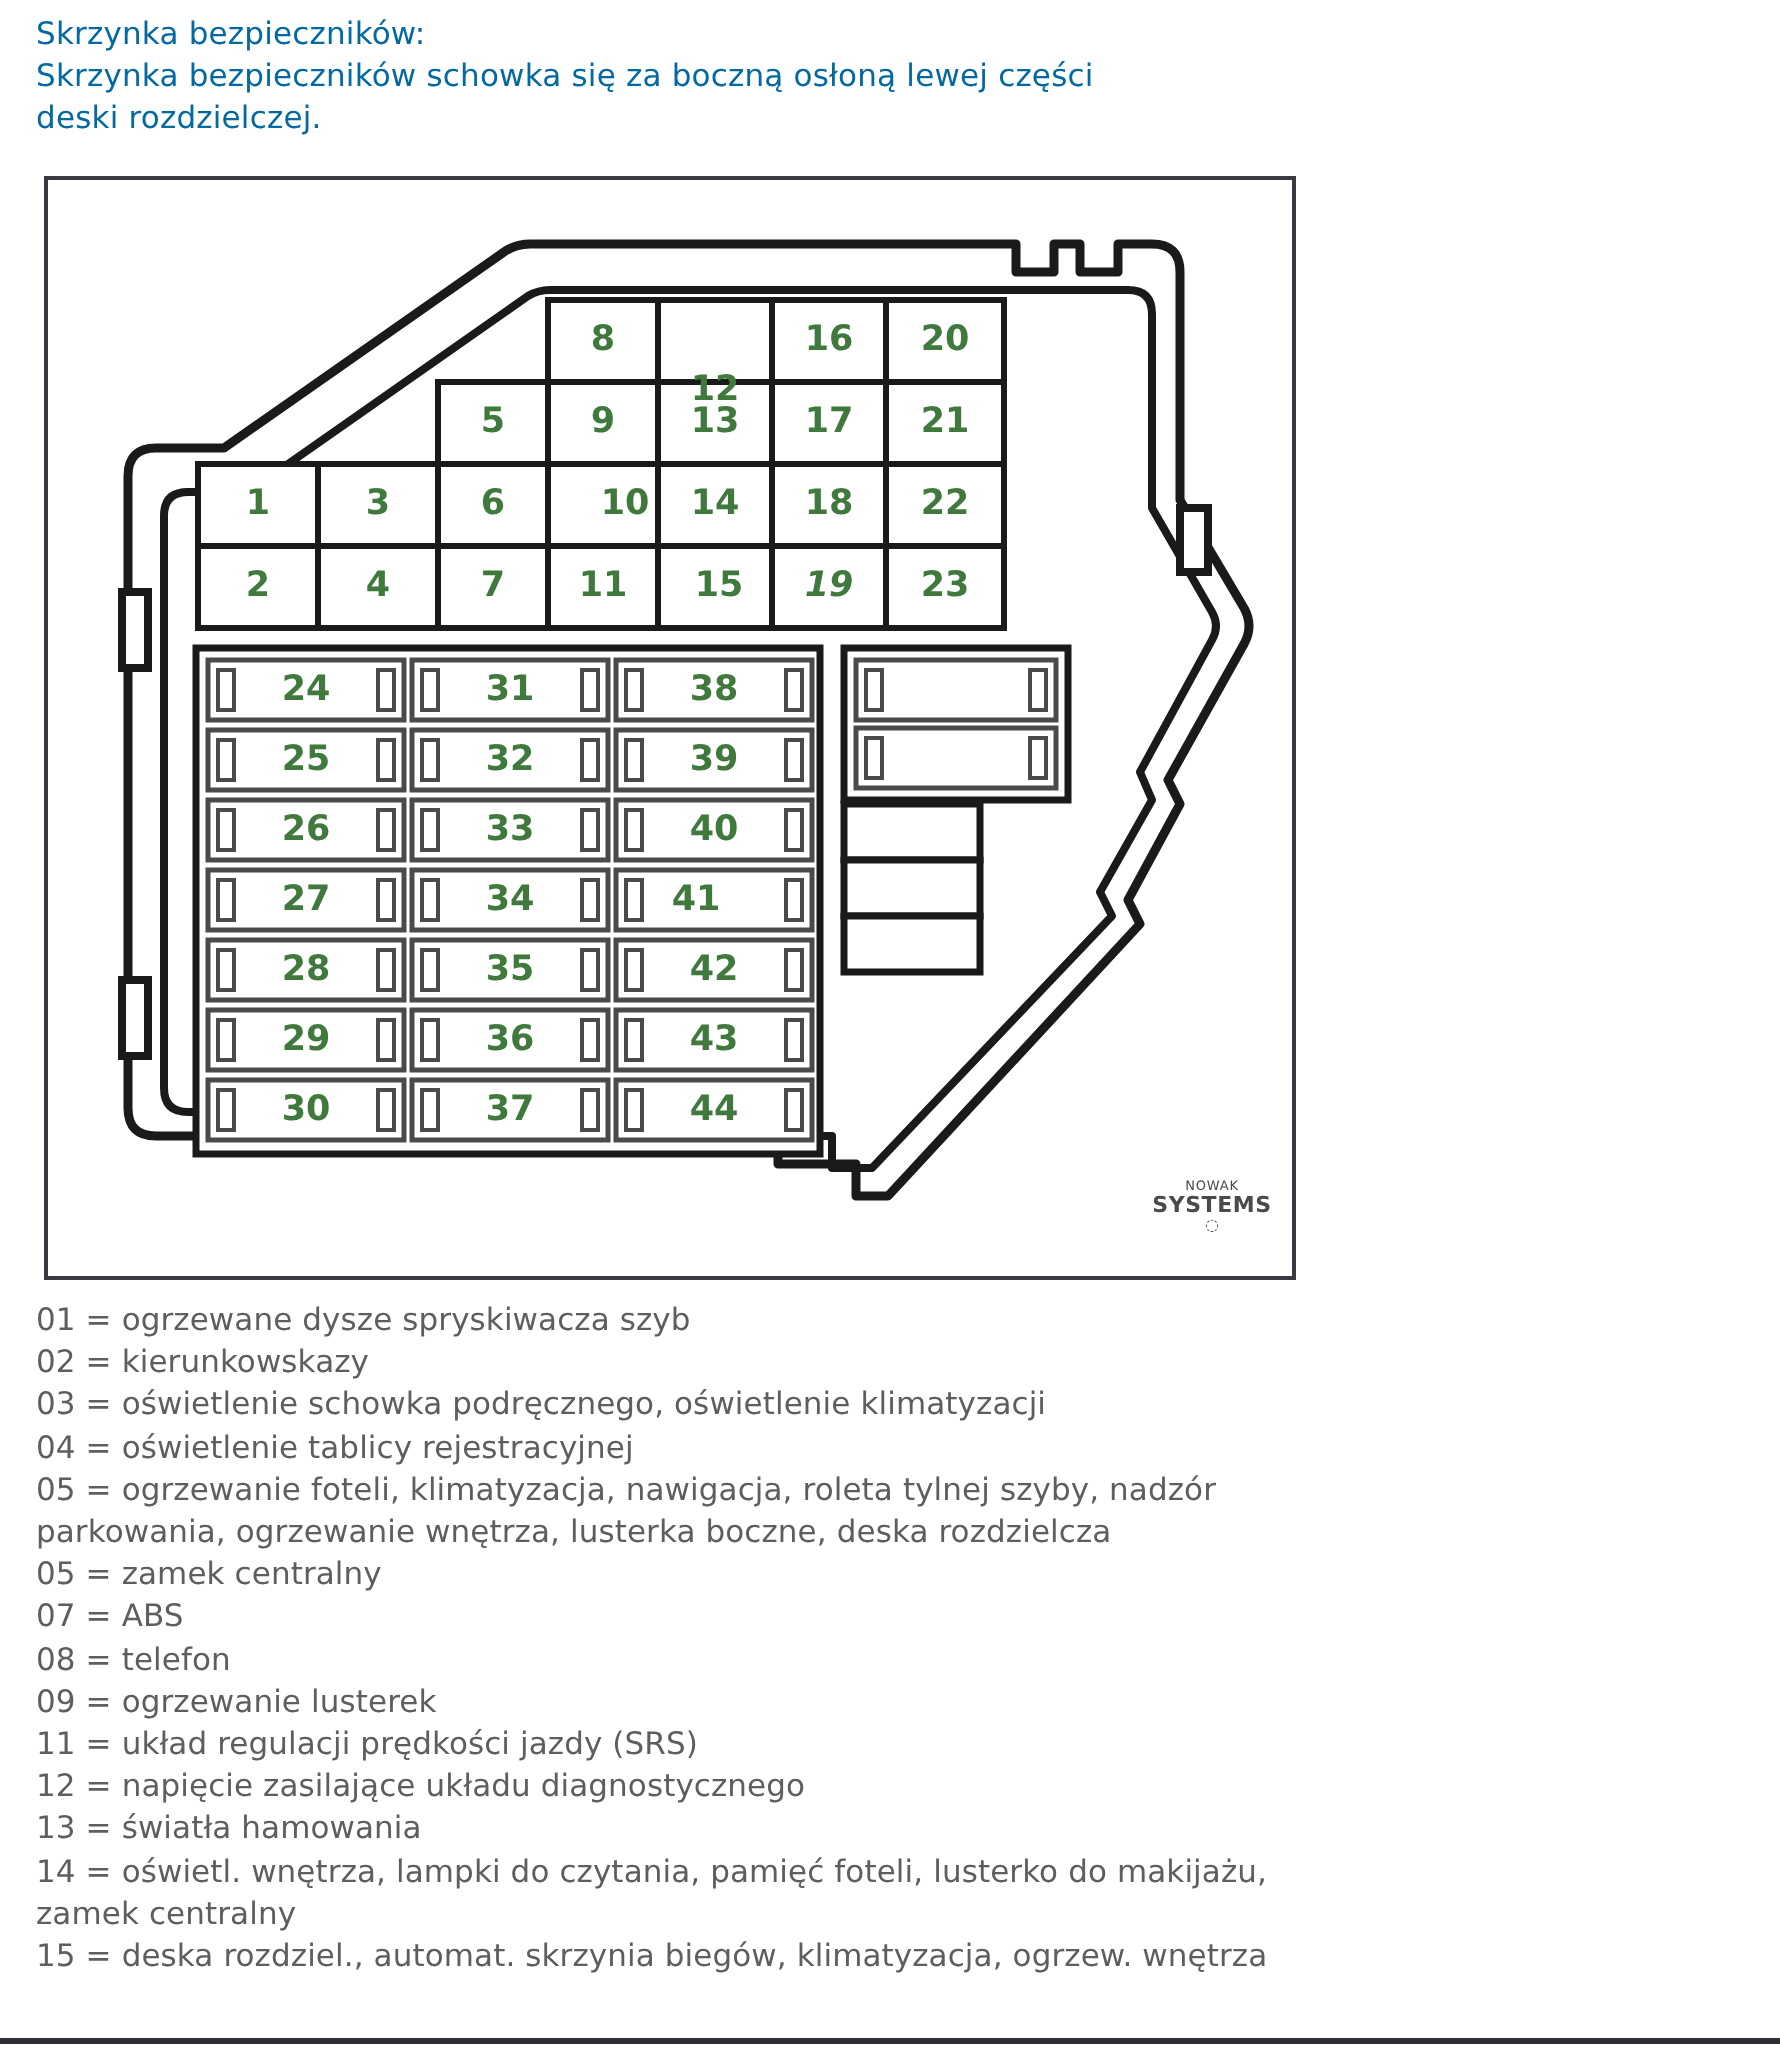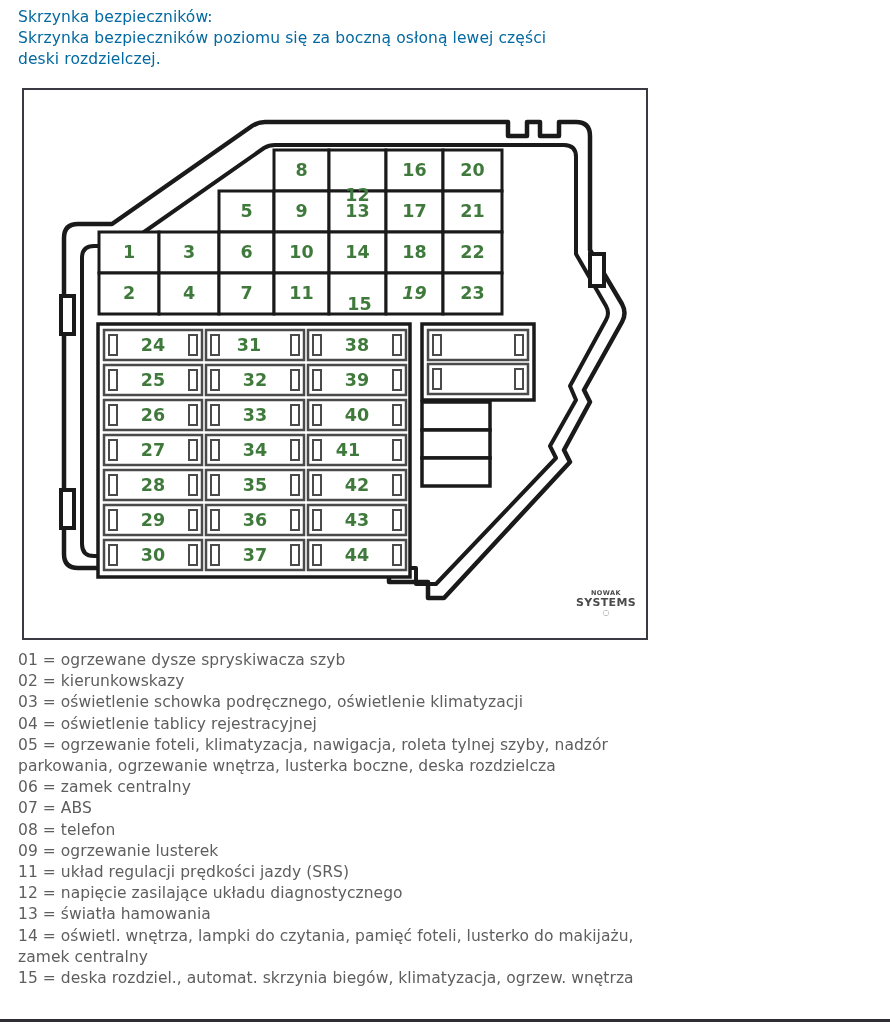--- a/index.html
+++ b/index.html
@@ -95,41 +95,41 @@
     left: 570px;
     top: 590px;
     width: 72px;
     text-align: center;
     color: #4a4a4a;
     -webkit-user-select: none;
     user-select: none;
   }
   #watermark .wm-top {
     font-size: 6.5px;
-    font-weight: bold;
+    font-weight: normal;
     letter-spacing: 0.4px;
     line-height: 7px;
   }
   #watermark .wm-main {
     font-size: 11px;
     font-weight: bold;
     letter-spacing: 0.3px;
     line-height: 12px;
   }
   #watermark .wm-dot {
     font-size: 8px;
     line-height: 8px;
   }
 </style>
 </head>
 <body>
 
 <div id="header">
   <div class="hline">Skrzynka bezpieczników:</div>
-  <div class="hline">Skrzynka bezpieczników poziomu się za boczną osłoną lewej części</div>
+  <div class="hline">Skrzynka bezpieczników schowka się za boczną osłoną lewej części</div>
   <div class="hline">deski rozdzielczej.</div>
 </div>
 
 <div id="diagram-frame">
 
   <svg id="diagram-svg" viewBox="0 0 626 552">
 
     <path fill="none" stroke="#1a1a1a" stroke-width="4.5" stroke-linejoin="round" stroke-linecap="round" d="M 40 148
              Q 40 134 54 134
              L 88 134
@@ -341,47 +341,47 @@
 
   <div class="fuse-num top" style="left:135px; top:154px; width:60px;">3</div>
   <div class="fuse-num top" style="left:135px; top:195px; width:60px;">4</div>
 
   <div class="fuse-num top" style="left:195px; top:113px; width:55px;">5</div>
   <div class="fuse-num top" style="left:195px; top:154px; width:55px;">6</div>
   <div class="fuse-num top" style="left:195px; top:195px; width:55px;">7</div>
 
   <div class="fuse-num top" style="left:250px; top:72px;  width:55px;">8</div>
   <div class="fuse-num top" style="left:250px; top:113px; width:55px;">9</div>
-  <div class="fuse-num top" style="left:250px; top:154px; width:55px;">10</div>
+  <div class="fuse-num top" style="left:250px; top:154px; width:77px;">10</div>
   <div class="fuse-num top" style="left:250px; top:195px; width:55px;">11</div>
 
   <div class="fuse-num top" style="left:305px; top:72px;  width:57px;margin-top:25px;">12</div>
   <div class="fuse-num top" style="left:305px; top:113px; width:57px;">13</div>
   <div class="fuse-num top" style="left:305px; top:154px; width:57px;">14</div>
-  <div class="fuse-num top" style="left:305px; top:206px; width:61px;">15</div>
+  <div class="fuse-num top" style="left:305px; top:195px; width:61px;">15</div>
 
   <div class="fuse-num top" style="left:362px; top:72px;  width:57px;">16</div>
   <div class="fuse-num top" style="left:362px; top:113px; width:57px;">17</div>
   <div class="fuse-num top" style="left:362px; top:154px; width:57px;">18</div>
   <div class="fuse-num top" style="left:362px; top:195px; width:57px;font-style:italic;">19</div>
 
   <div class="fuse-num top" style="left:419px; top:72px;  width:59px;">20</div>
   <div class="fuse-num top" style="left:419px; top:113px; width:59px;">21</div>
   <div class="fuse-num top" style="left:419px; top:154px; width:59px;">22</div>
   <div class="fuse-num top" style="left:419px; top:195px; width:59px;">23</div>
 
   <div class="fuse-num bot" style="left:80px;  top:247px; width:98px;">24</div>
   <div class="fuse-num bot" style="left:80px;  top:282px; width:98px;">25</div>
   <div class="fuse-num bot" style="left:80px;  top:317px; width:98px;">26</div>
   <div class="fuse-num bot" style="left:80px;  top:352px; width:98px;">27</div>
   <div class="fuse-num bot" style="left:80px;  top:387px; width:98px;">28</div>
   <div class="fuse-num bot" style="left:80px;  top:422px; width:98px;">29</div>
   <div class="fuse-num bot" style="left:80px;  top:457px; width:98px;">30</div>
 
-  <div class="fuse-num bot" style="left:182px; top:247px; width:86px;">31</div>
+  <div class="fuse-num bot" style="left:182px; top:247px; width:98px;">31</div>
   <div class="fuse-num bot" style="left:182px; top:282px; width:98px;">32</div>
   <div class="fuse-num bot" style="left:182px; top:317px; width:98px;">33</div>
   <div class="fuse-num bot" style="left:182px; top:352px; width:98px;">34</div>
   <div class="fuse-num bot" style="left:182px; top:387px; width:98px;">35</div>
   <div class="fuse-num bot" style="left:182px; top:422px; width:98px;">36</div>
   <div class="fuse-num bot" style="left:182px; top:457px; width:98px;">37</div>
 
   <div class="fuse-num bot" style="left:284px; top:247px; width:98px;">38</div>
   <div class="fuse-num bot" style="left:284px; top:282px; width:98px;">39</div>
   <div class="fuse-num bot" style="left:284px; top:317px; width:98px;">40</div>
@@ -398,21 +398,21 @@
   <div class="wm-dot">◌</div>
 </div>
 
 <div id="legend">
   <div class="lrow">01 = ogrzewane dysze spryskiwacza szyb</div>
   <div class="lrow">02 = kierunkowskazy</div>
   <div class="lrow">03 = oświetlenie schowka podręcznego, oświetlenie klimatyzacji</div>
   <div class="lrow">04 = oświetlenie tablicy rejestracyjnej</div>
   <div class="lrow">05 = ogrzewanie foteli, klimatyzacja, nawigacja, roleta tylnej szyby, nadzór
 parkowania, ogrzewanie wnętrza, lusterka boczne, deska rozdzielcza</div>
-  <div class="lrow">06 = zamek centralny</div>
+  <div class="lrow">05 = zamek centralny</div>
   <div class="lrow">07 = ABS</div>
   <div class="lrow">08 = telefon</div>
   <div class="lrow">09 = ogrzewanie lusterek</div>
   <div class="lrow">11 = układ regulacji prędkości jazdy (SRS)</div>
   <div class="lrow">12 = napięcie zasilające układu diagnostycznego</div>
   <div class="lrow">13 = światła hamowania</div>
   <div class="lrow">14 = oświetl. wnętrza, lampki do czytania, pamięć foteli, lusterko do makijażu,
 zamek centralny</div>
   <div class="lrow">15 = deska rozdziel., automat. skrzynia biegów, klimatyzacja, ogrzew. wnętrza</div>
 </div>

